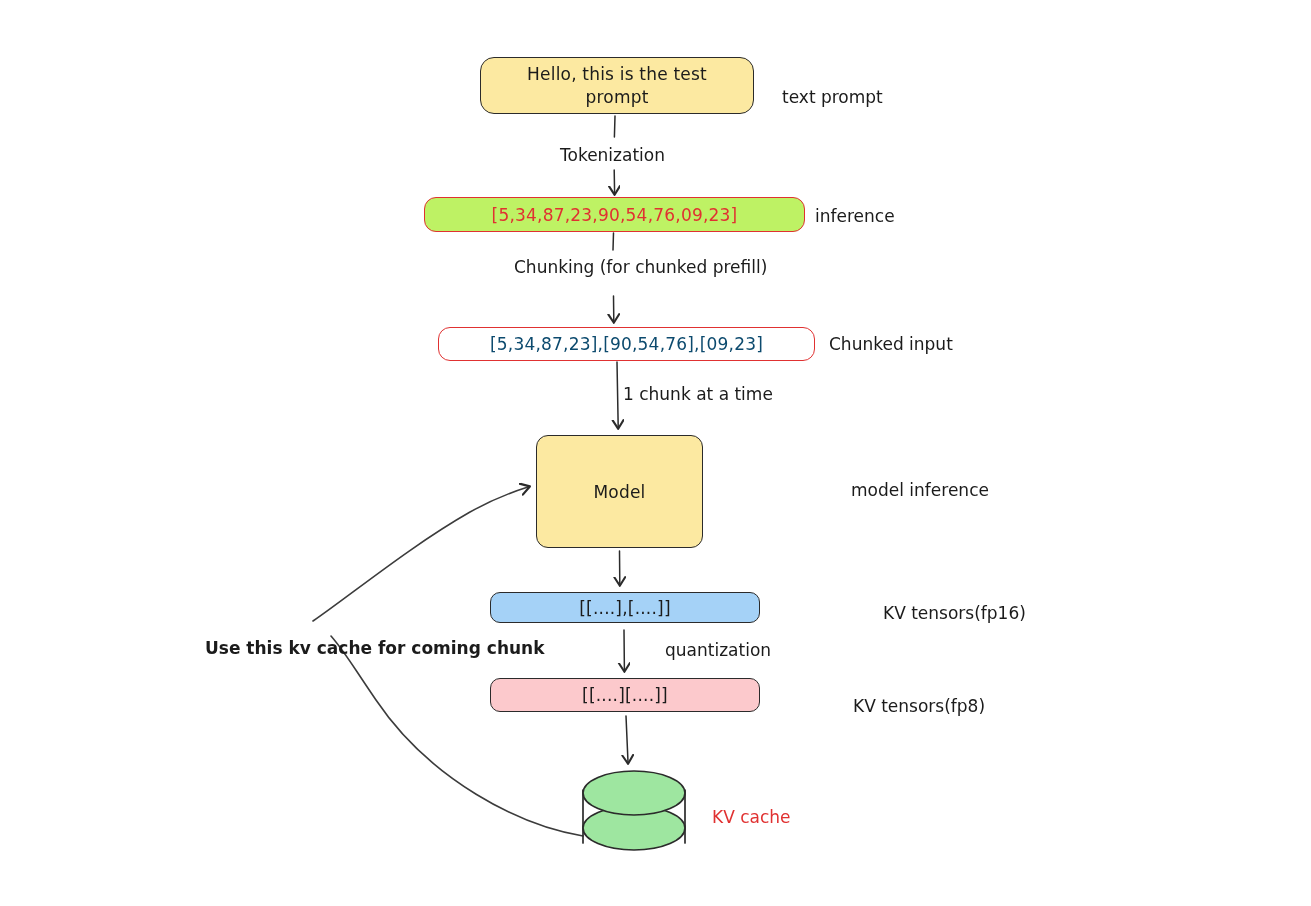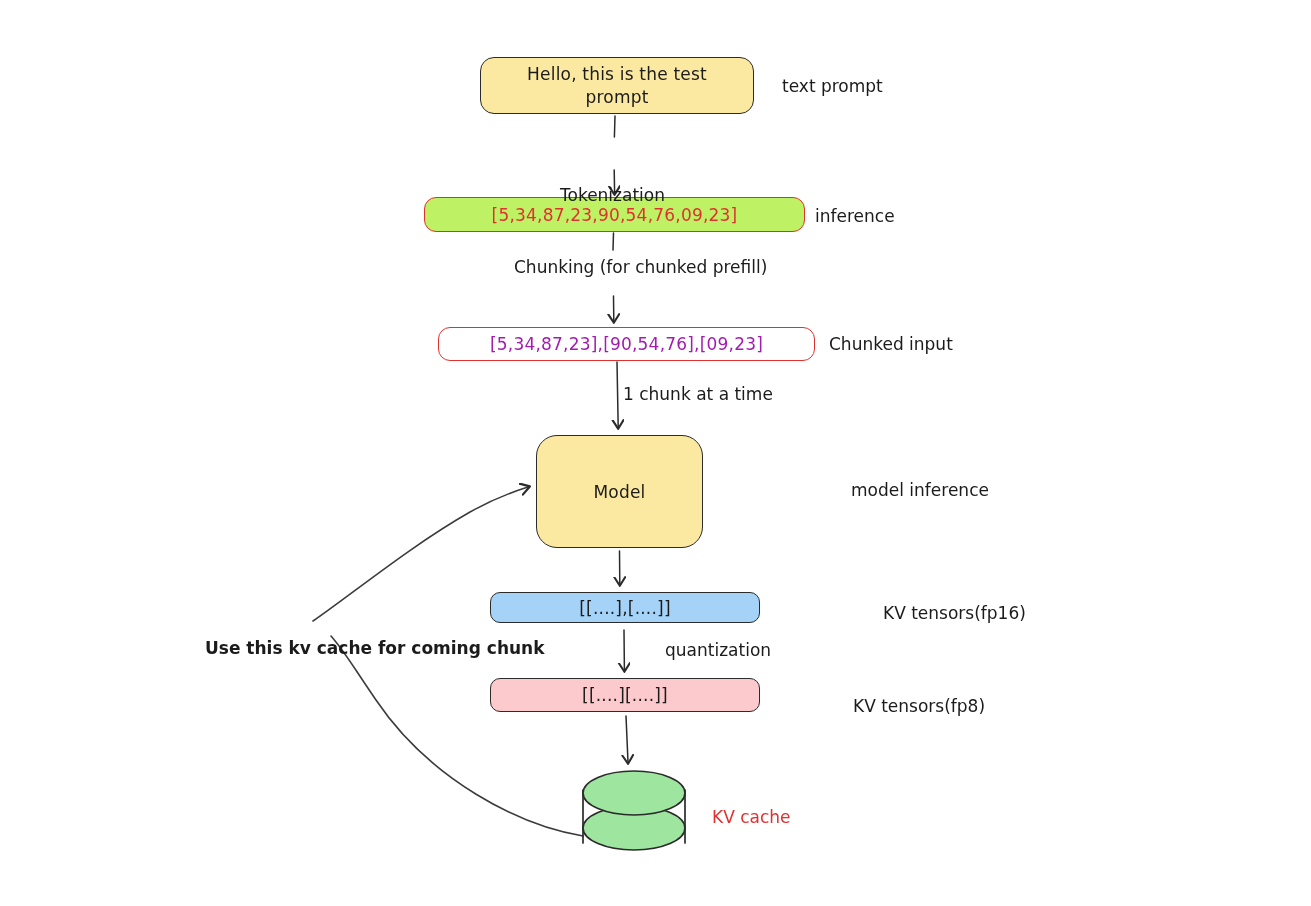--- a/index.html
+++ b/index.html
@@ -52,28 +52,28 @@
     font-size: 17px;
     color: #e03131;
   }
   .box-chunked {
     left: 438px; top: 327px;
     width: 377px; height: 34px;
     background: #ffffff;
     border: 1.6px solid #e03131;
     border-radius: 12px;
     font-size: 17px;
-    color: #a21caf;
+    color: #0c4a6e;
   }
   .box-model {
     left: 536px; top: 435px;
     width: 167px; height: 113px;
     background: #fce9a1;
     border: 1.7px solid #2b2b2b;
-    border-radius: 21px;
+    border-radius: 12px;
     font-size: 17px;
     color: #1b1b1b;
   }
   .box-kv16 {
     left: 490px; top: 592px;
     width: 270px; height: 31px;
     background: #a5d2f7;
     border: 1.7px solid #2b2b2b;
     border-radius: 10px;
     font-size: 17px;
@@ -93,29 +93,29 @@
     position: absolute;
     font-size: 17px;
     color: #1b1b1b;
     white-space: pre;
     line-height: 1.35;
     font-family: "DejaVu Sans", sans-serif;
   }
   .label.center { text-align: center; }
   .label.red { color: #e03131; }
 
-  .lb-text-prompt   { left: 782px; top: 75px; }
+  .lb-text-prompt   { left: 782px; top: 86px; }
   .lb-tokenized     { left: 815px; top: 205px; }
   .lb-chunked       { left: 829px; top: 333px; }
   .lb-model-inf     { left: 851px; top: 479px; }
   .lb-kv16          { left: 851px; top: 602px; margin-left: 32px; }
   .lb-kv8           { left: 853px; top: 695px; }
   .lb-kvcache       { left: 712px; top: 806px; }
 
-  .lb-tokenization  { left: 560px; top: 144px; margin-top: 40px; }
+  .lb-tokenization  { left: 560px; top: 144px; }
   .lb-chunking      { left: 514px; top: 256px; text-align: center; width: 200px;}
   .lb-onechunk      { left: 623px; top: 383px; }
   .lb-quantization  { left: 665px; top: 639px; }
   .lb-usekv         { left: 205px; top: 637px; text-align: center; width: 200px; font-weight: bold; }
 </style>
 </head>
 <body>
 
 <svg id="canvas" viewBox="0 0 1311 906" xmlns="http://www.w3.org/2000/svg">
   <defs>

